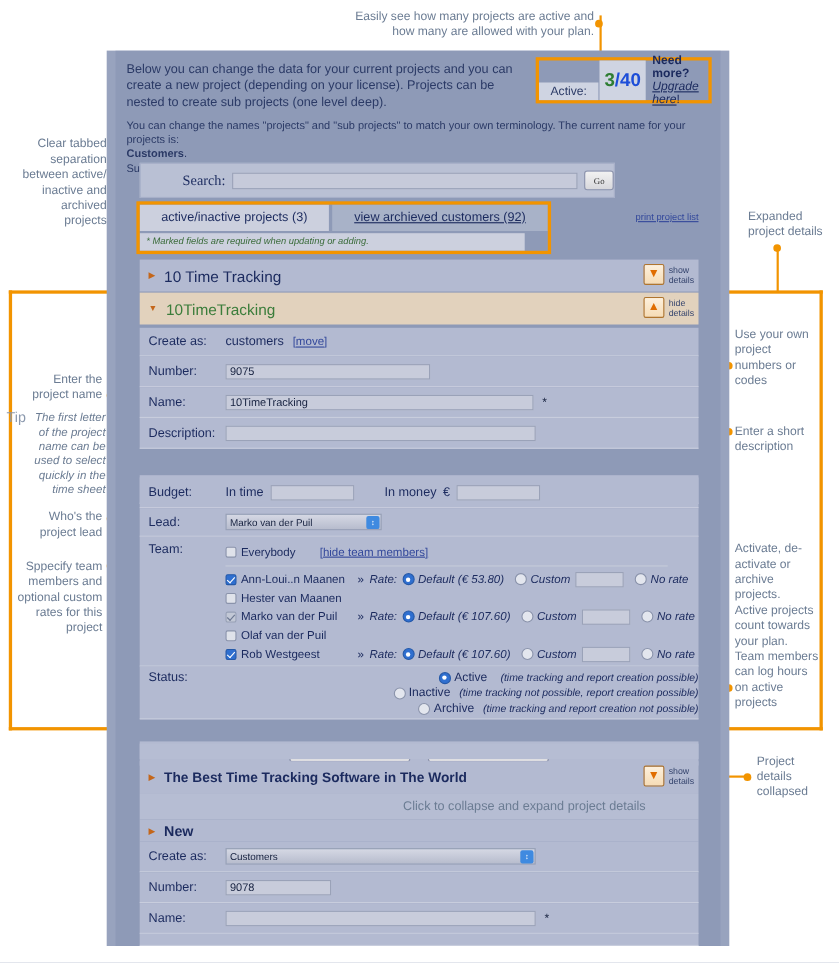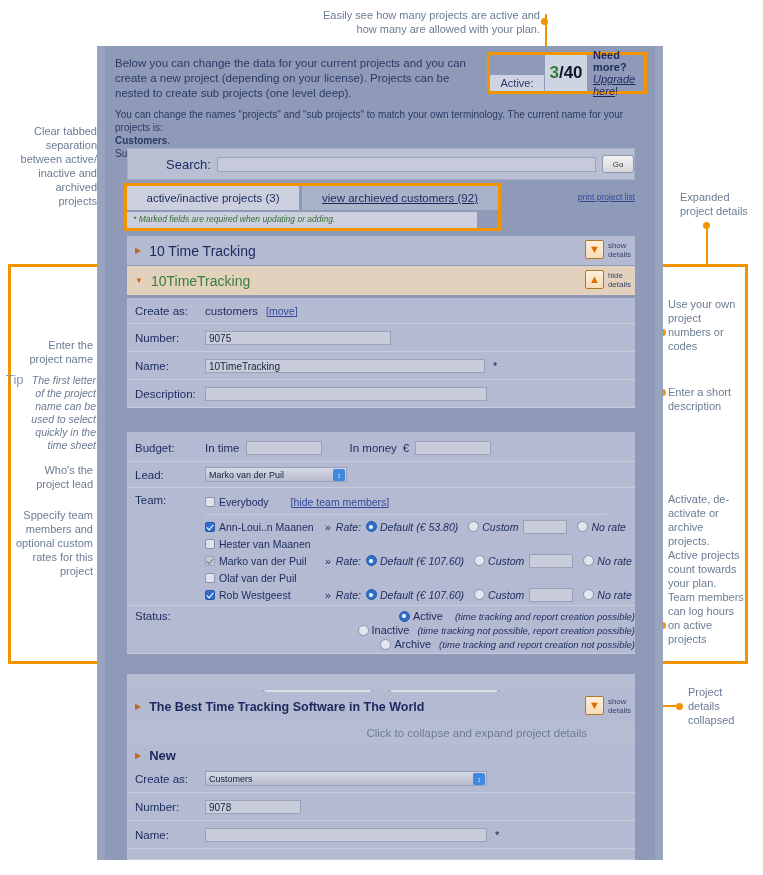--- a/index.html
+++ b/index.html
@@ -29,34 +29,34 @@
   .intro{position:absolute;left:10px;top:10px;width:360px;color:#2b3a66;
          font-size:11.5px;line-height:15px;}
   .activebox{position:absolute;left:382px;top:6px;width:160px;height:42px;
              border:3px solid #f29400;box-sizing:border-box;background:#8e9ab7;
              display:flex;align-items:stretch;}
   .ab-cell{background:#cfd4e2;display:flex;align-items:center;
            justify-content:center;font-size:11px;color:#2b3a66;}
   .ab-a{width:54px;margin-top:20px;}
   .ab-b{width:42px;margin-left:1px;font-size:17px;font-weight:bold;}
   .ab-b .g{color:#2e7d32;}
-  .ab-b .n{color:#0f172a;}
+  .ab-b .n{color:#1d4ed8;}
   .ab-c{width:auto;flex:1;background:transparent;flex-direction:column;
         align-items:flex-start;padding-left:6px;justify-content:center;}
   .ab-c .t1{font-weight:bold;font-size:11px;color:#1b2a5e;}
   .ab-c .t2{font-size:11px;color:#1b2a5e;}
   .ab-c .t2 u{text-decoration:underline;font-style:italic;}
 
   .subtxt{position:absolute;left:10px;top:62px;width:530px;color:#2b3a66;
           font-size:10px;line-height:13px;}
   .subtxt b{font-weight:bold;}
 
-  .searchbar{position:absolute;left:22px;top:102px;width:508px;height:32px;
+  .searchbar{position:absolute;left:22px;top:102px;width:432px;height:32px;
              background:#b9c0d4;border:1px solid #a7afc8;box-sizing:border-box;
-             display:flex;align-items:center;}
+             display:flex;align-items:center;font-family:Liberation Serif, serif;}
   .searchlbl{margin-left:38px;font-size:13px;color:#1b2a5e;}
   .searchinp{margin-left:6px;width:384px;height:15px;background:#c6cada;
              border:1px solid #9aa2b8;box-sizing:border-box;}
   .gobtn{margin-left:6px;width:30px;height:16px;border:1px solid #8d94ad;
          border-radius:3px;background:linear-gradient(#f2f2f2,#d8d8dc);
          font-size:8px;color:#333;display:flex;align-items:center;
          justify-content:center;}
 
   .tabrow{position:absolute;left:22px;top:140px;width:508px;height:24px;}
   .tab{position:absolute;top:0;height:24px;box-sizing:border-box;

